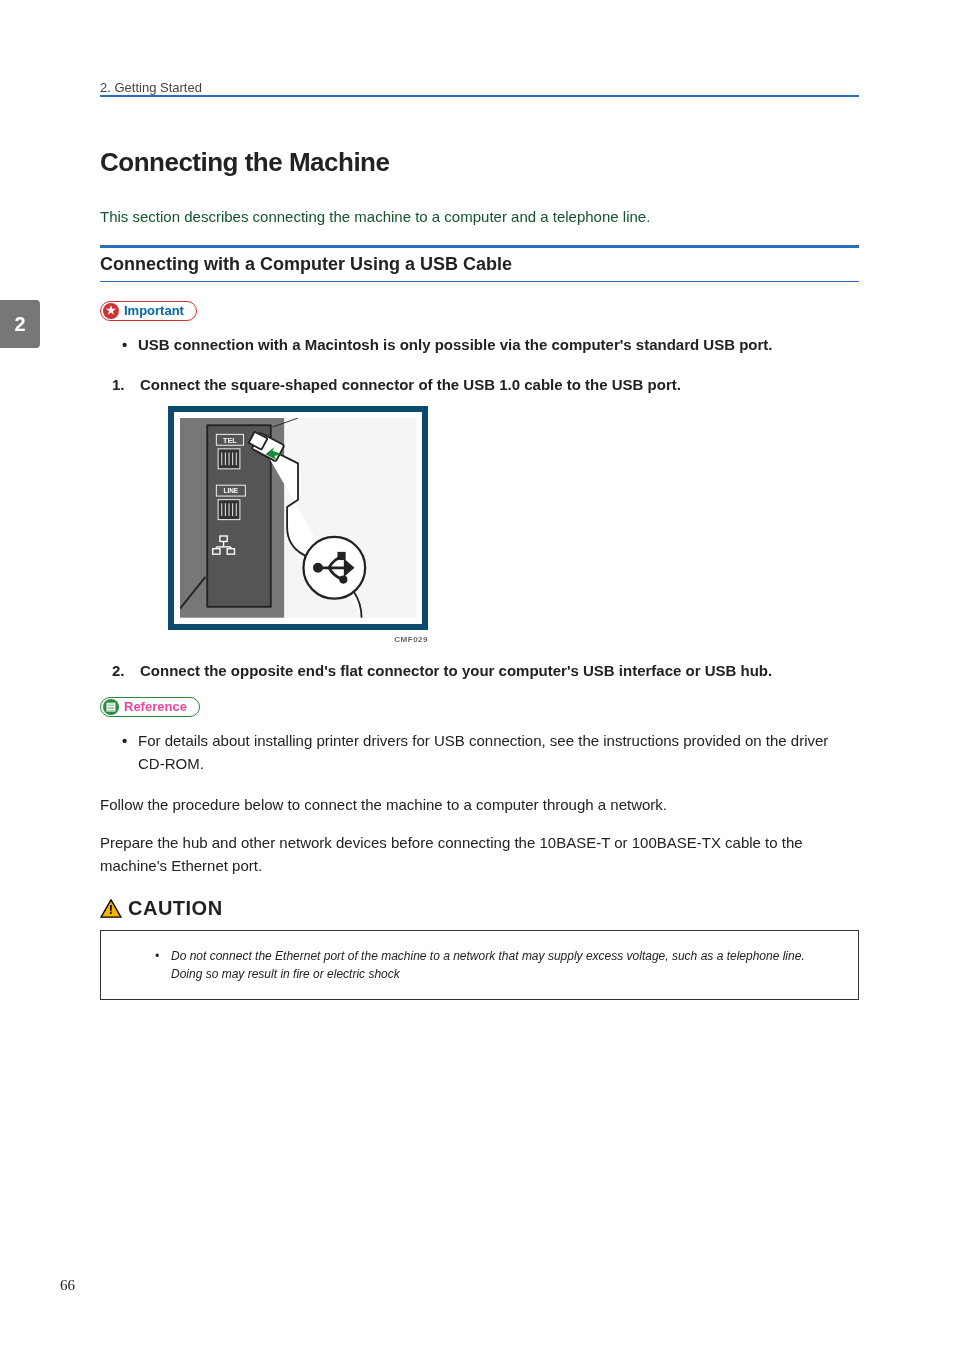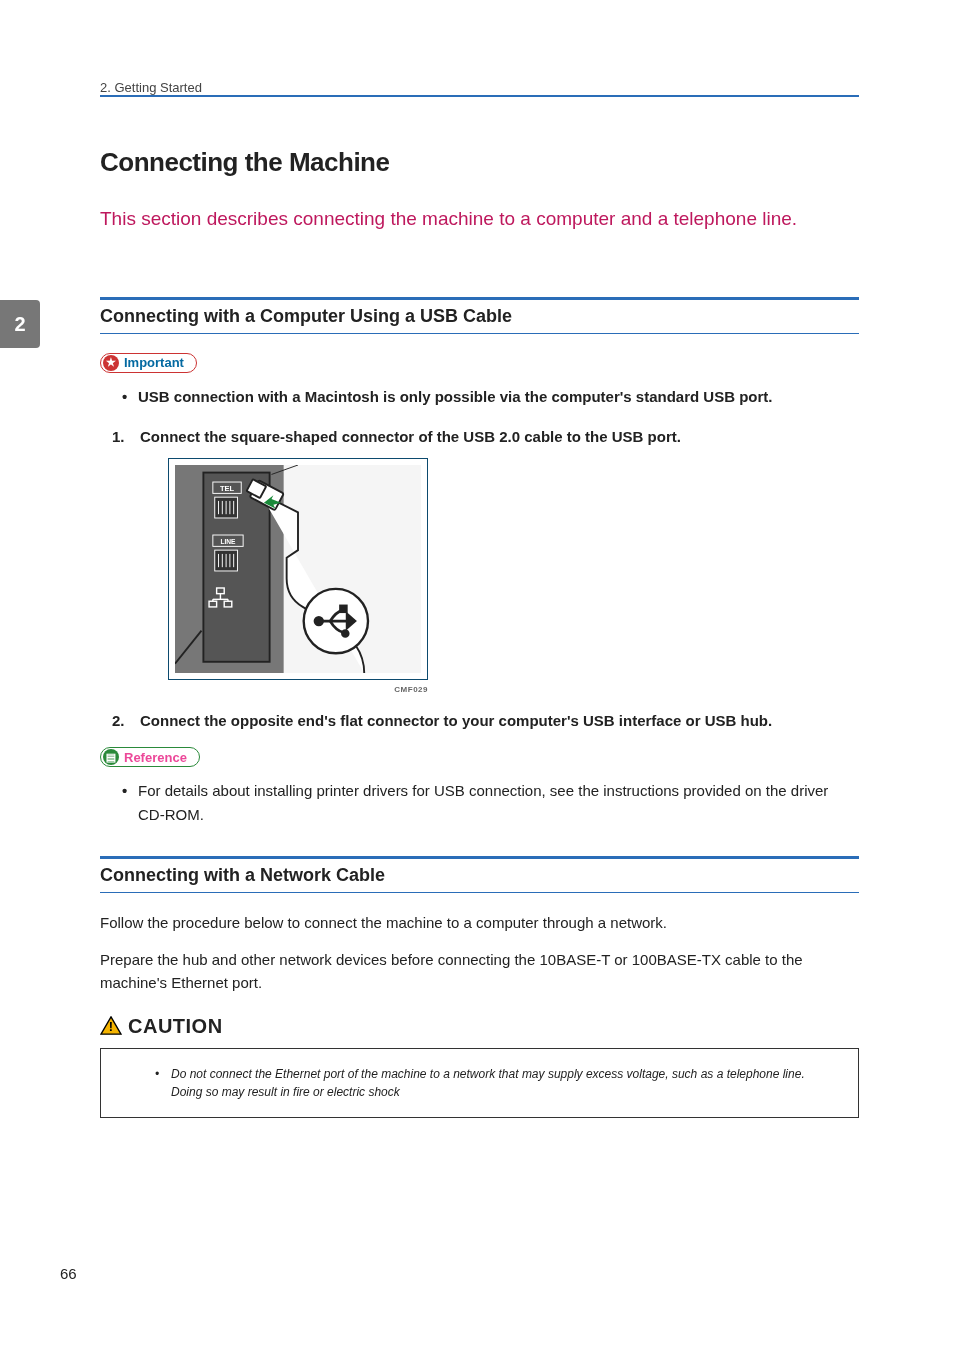--- a/index.html
+++ b/index.html
@@ -36,23 +36,23 @@
     border-radius: 0 4px 4px 0;
     font-family: Arial, sans-serif;
   }
   h1.title {
     font-size: 26px;
     font-weight: bold;
     margin-bottom: 30px;
     letter-spacing: -0.5px;
   }
   .intro {
-    font-size: 19px;
-    margin-bottom: 67px;
-    color: #be185d;
+    font-size: 15px;
+    margin-bottom: 20px;
+    color: #14532d;
   }
   .section-heading {
     font-size: 18px;
     font-weight: bold;
     border-top: 3px solid #2a6db8;
     border-bottom: 1px solid #2a6db8;
     padding: 6px 0;
     margin-bottom: 18px;
   }
   .callout-badge {
@@ -122,21 +122,21 @@
     line-height: 1.5;
   }
   ol.steps > li::before {
     content: counter(step) ".";
     position: absolute;
     left: 0;
     font-weight: bold;
   }
   .figure {
     width: 260px;
-    border: 1px solid #0c4a6e;
+    border: 6px solid #0c4a6e;
     margin: 10px 0 4px 28px;
     padding: 6px;
     position: relative;
   }
   .figure svg { display: block; width: 100%; height: auto; }
   .figure-code {
     font-size: 8px;
     text-align: right;
     color: #666;
     margin: 2px 0 14px 28px;
@@ -178,23 +178,24 @@
     line-height: 1.5;
     font-style: italic;
   }
   .caution-box ul li::before {
     content: "•";
     position: absolute;
     left: -16px;
   }
   .page-number {
     position: absolute;
-    bottom: 72px;
+    bottom: 60px;
     left: 60px;
     font-size: 15px;
+    font-family: Liberation Serif, serif;
   }
 </style>
 </head>
 <body>
 
 <div class="side-tab">2</div>
 
 <div class="page">
 
   <div class="header-line">2. Getting Started</div>
@@ -209,21 +210,21 @@
     <span class="badge-icon">★</span>
     <span class="badge-text">Important</span>
   </div>
 
   <ul class="bullets">
     <li>USB connection with a Macintosh is only possible via the computer's standard USB port.</li>
   </ul>
 
   <ol class="steps">
     <li>
-      <span>Connect the square-shaped connector of the USB 2.0 cable to the USB port.</span>
+      <span>Connect the square-shaped connector of the USB 1.0 cable to the USB port.</span>
       <div class="figure">
         <svg viewBox="0 0 260 220">
 
           <rect x="0" y="0" width="115" height="220" fill="#777"></rect>
           <rect x="115" y="0" width="145" height="220" fill="#f5f5f5"></rect>
 
           <rect x="30" y="8" width="70" height="200" fill="#555" stroke="#222" stroke-width="2"></rect>
 
           <rect x="40" y="18" width="30" height="12" fill="none" stroke="#fff" stroke-width="1"></rect>
           <text x="55" y="27" font-size="8" fill="#fff" text-anchor="middle">TEL</text>
@@ -285,21 +286,20 @@
 
   <div class="callout-badge reference">
     <span class="badge-icon ref">▤</span>
     <span class="badge-text ref">Reference</span>
   </div>
 
   <ul class="bullets light">
     <li>For details about installing printer drivers for USB connection, see the instructions provided on the driver CD-ROM.</li>
   </ul>
 
-  <h2 class="section-heading network">Connecting with a Network Cable</h2>
 
   <p class="para">Follow the procedure below to connect the machine to a computer through a network.</p>
   <p class="para">Prepare the hub and other network devices before connecting the 10BASE-T or 100BASE-TX cable to the machine's Ethernet port.</p>
 
   <div class="caution-label">
     <svg class="caution-triangle" viewBox="0 0 24 22">
       <path d="M12 1 L23 20 L1 20 Z" fill="#f5b400" stroke="#000" stroke-width="1.5"></path>
       <text x="12" y="17" font-size="14" font-weight="bold" text-anchor="middle" fill="#000">!</text>
     </svg>
     <span class="caution-text">CAUTION</span>

